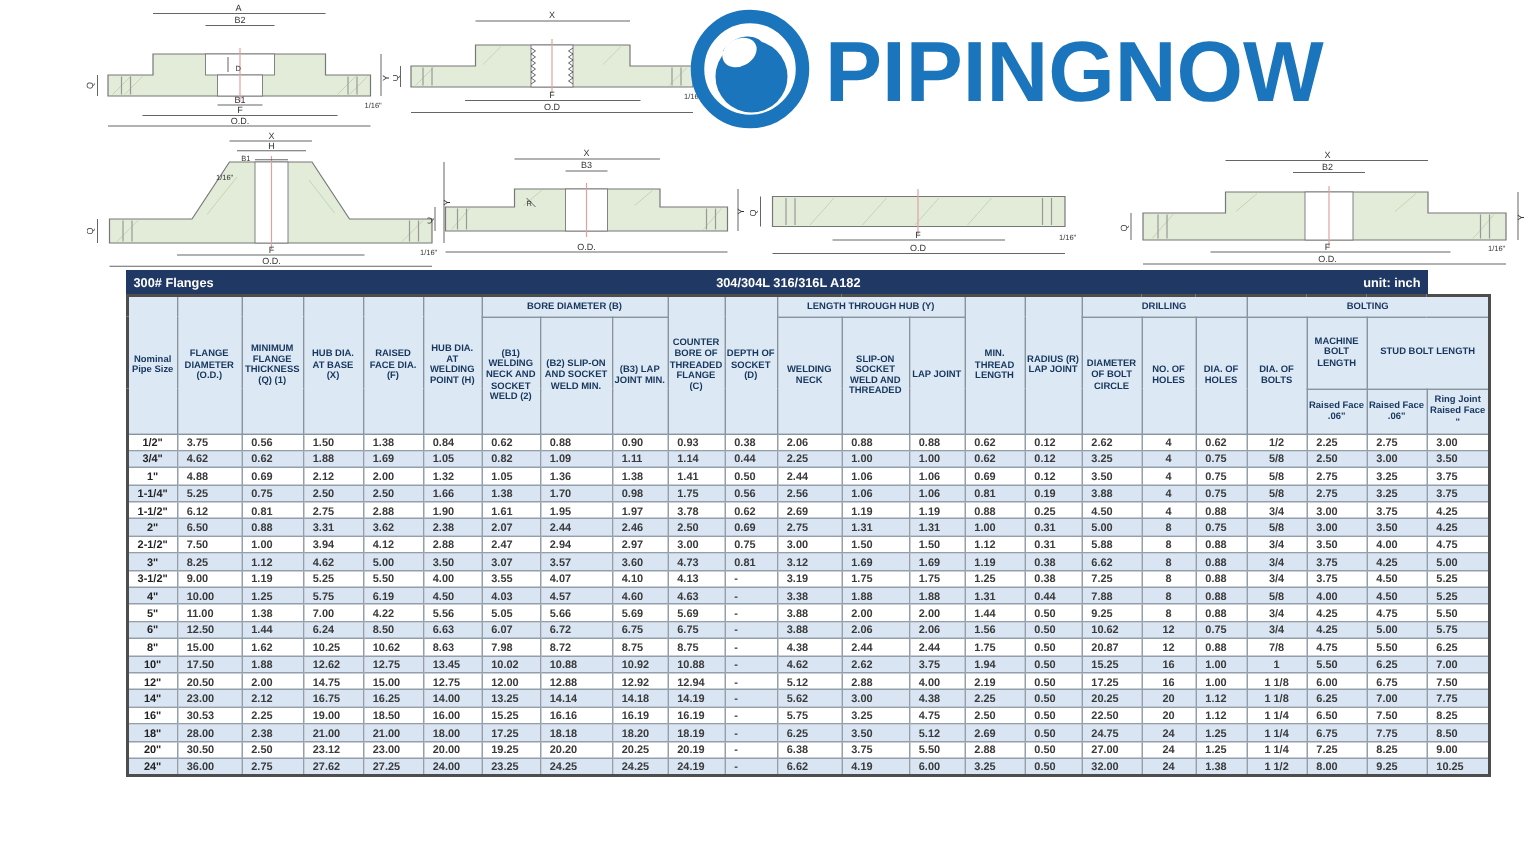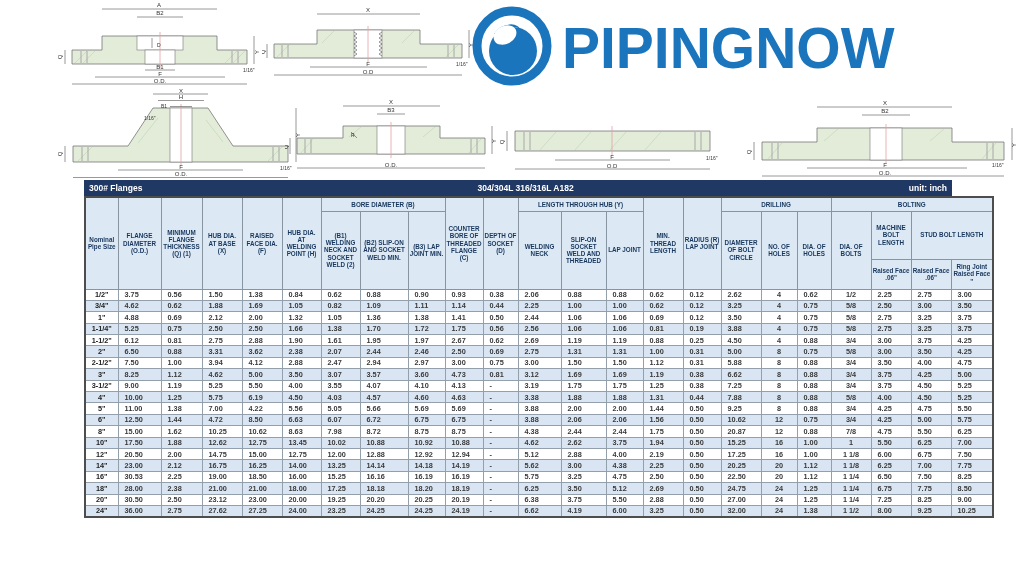--- a/index.html
+++ b/index.html
@@ -7,21 +7,21 @@
         font-family:"Liberation Sans",sans-serif;}
   .drawing{position:absolute;}
   .drawing svg text{font-family:"Liberation Sans",sans-serif;font-size:6px;fill:#333;}
   .b{fill:#e2ecd9;stroke:#777;stroke-width:0.8;}
   .w{fill:#fff;stroke:#777;stroke-width:0.6;}
   .dl{stroke:#444;stroke-width:0.55;}
   .cl{stroke:#e2a1a1;stroke-width:0.8;}
   .tk{stroke:#999;stroke-width:0.8;}
   .hx{stroke:#b9ccad;stroke-width:0.5;}
   .sm{font-size:5px !important;}
-  .logo{position:absolute;left:472px;top:6px;height:84px;display:flex;align-items:center;gap:10px;text-align:center;}
+  .logo{position:absolute;left:460px;top:6px;height:84px;display:flex;align-items:center;gap:10px;text-align:center;}
   .logo-text{font-size:57px;font-weight:bold;color:#1b75bc;letter-spacing:0px;line-height:1;}
   .tablewrap{position:absolute;left:57px;top:180px;width:868px;padding-left:27px;}
   .titlebar{display:flex;justify-content:space-between;align-items:center;background:#1f3864;
             color:#fff;font-size:8.5px;font-weight:bold;height:16px;padding:0 5px;box-sizing:border-box;}
   table.flg{border-collapse:collapse;table-layout:fixed;width:908px;border:2px solid #4d4d4d;}
   table.flg th{background:#dcE9f4;color:#17365d;font-size:6.3px;line-height:1.15;font-weight:bold;
                border:1px solid #8795a3;padding:0 1px;text-align:center;vertical-align:middle;
                overflow:hidden;}
   table.flg thead tr:nth-child(1){height:14px;}
   table.flg thead tr:nth-child(2){height:48px;}
@@ -373,21 +373,21 @@
           </tr>
           <tr class="stripe">
             <td class="pipe">1-1/4"</td>
             <td>5.25</td>
             <td>0.75</td>
             <td>2.50</td>
             <td>2.50</td>
             <td>1.66</td>
             <td>1.38</td>
             <td>1.70</td>
-            <td>1.72</td>
+            <td>0.98</td>
             <td>1.75</td>
             <td>0.56</td>
             <td>2.56</td>
             <td>1.06</td>
             <td>1.06</td>
             <td>0.81</td>
             <td>0.19</td>
             <td>3.88</td>
             <td class="ctr">4</td>
             <td>0.75</td>
@@ -399,21 +399,21 @@
           <tr>
             <td class="pipe">1-1/2"</td>
             <td>6.12</td>
             <td>0.81</td>
             <td>2.75</td>
             <td>2.88</td>
             <td>1.90</td>
             <td>1.61</td>
             <td>1.95</td>
             <td>1.97</td>
-            <td>2.67</td>
+            <td>3.78</td>
             <td>0.62</td>
             <td>2.69</td>
             <td>1.19</td>
             <td>1.19</td>
             <td>0.88</td>
             <td>0.25</td>
             <td>4.50</td>
             <td class="ctr">4</td>
             <td>0.88</td>
             <td class="ctr">3/4</td>
@@ -568,21 +568,21 @@
             <td>0.88</td>
             <td class="ctr">3/4</td>
             <td>4.25</td>
             <td>4.75</td>
             <td>5.50</td>
           </tr>
           <tr class="stripe">
             <td class="pipe">6"</td>
             <td>12.50</td>
             <td>1.44</td>
-            <td>4.72</td>
+            <td>6.24</td>
             <td>8.50</td>
             <td>6.63</td>
             <td>6.07</td>
             <td>6.72</td>
             <td>6.75</td>
             <td>6.75</td>
             <td>-</td>
             <td>3.88</td>
             <td>2.06</td>
             <td>2.06</td>

